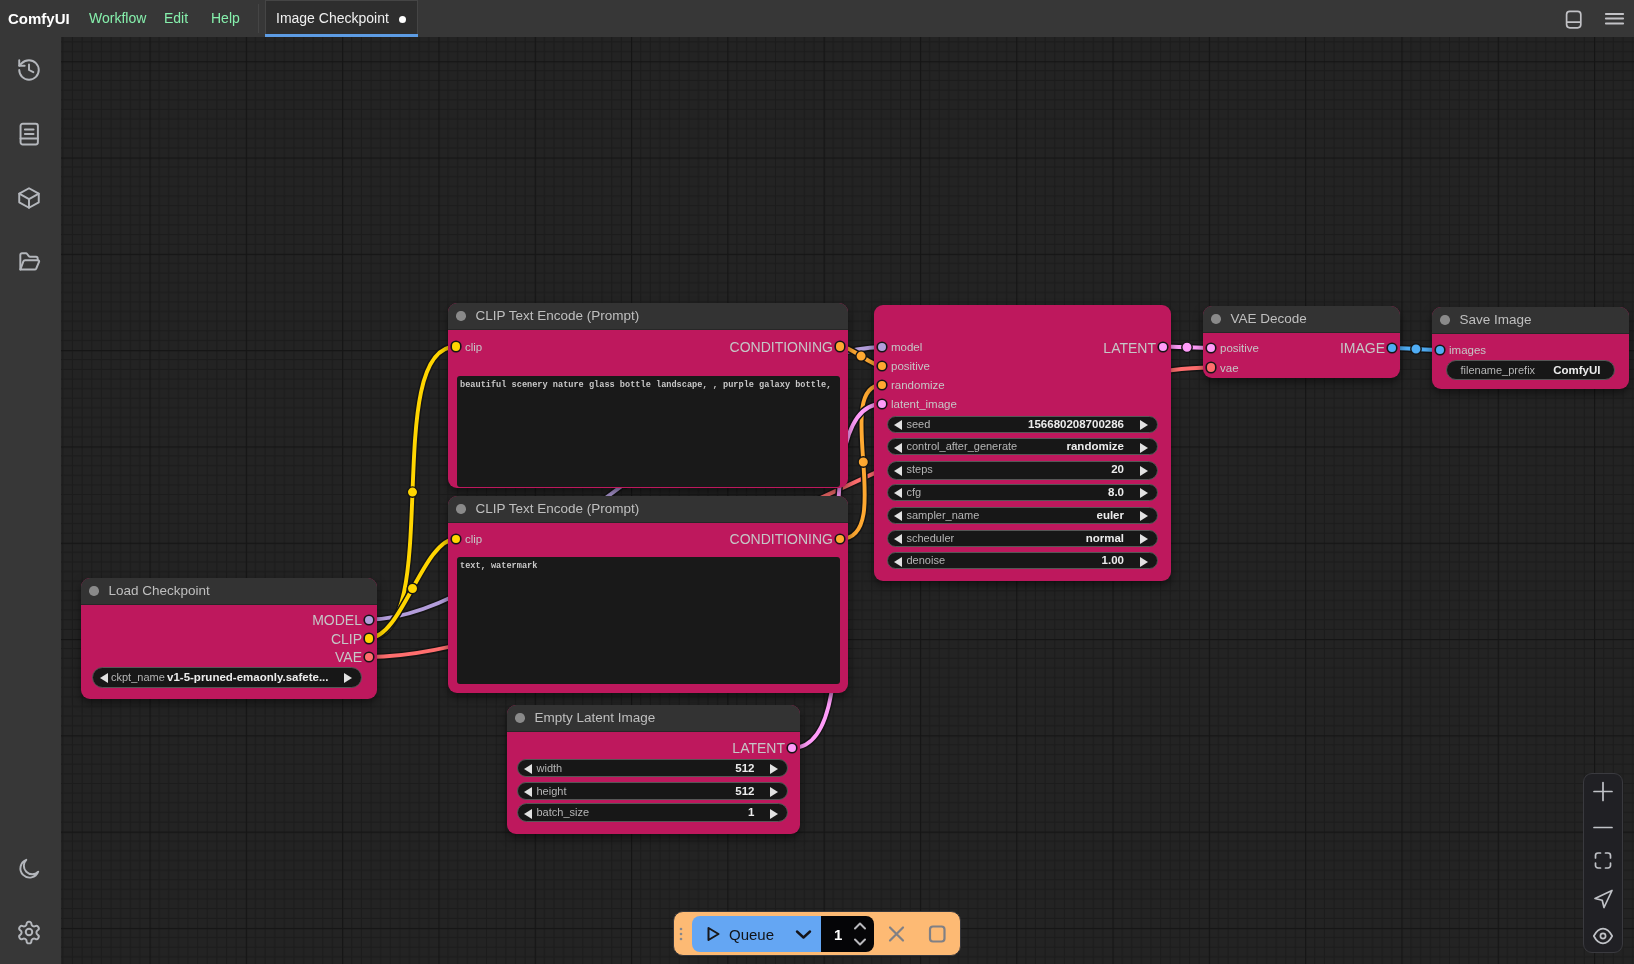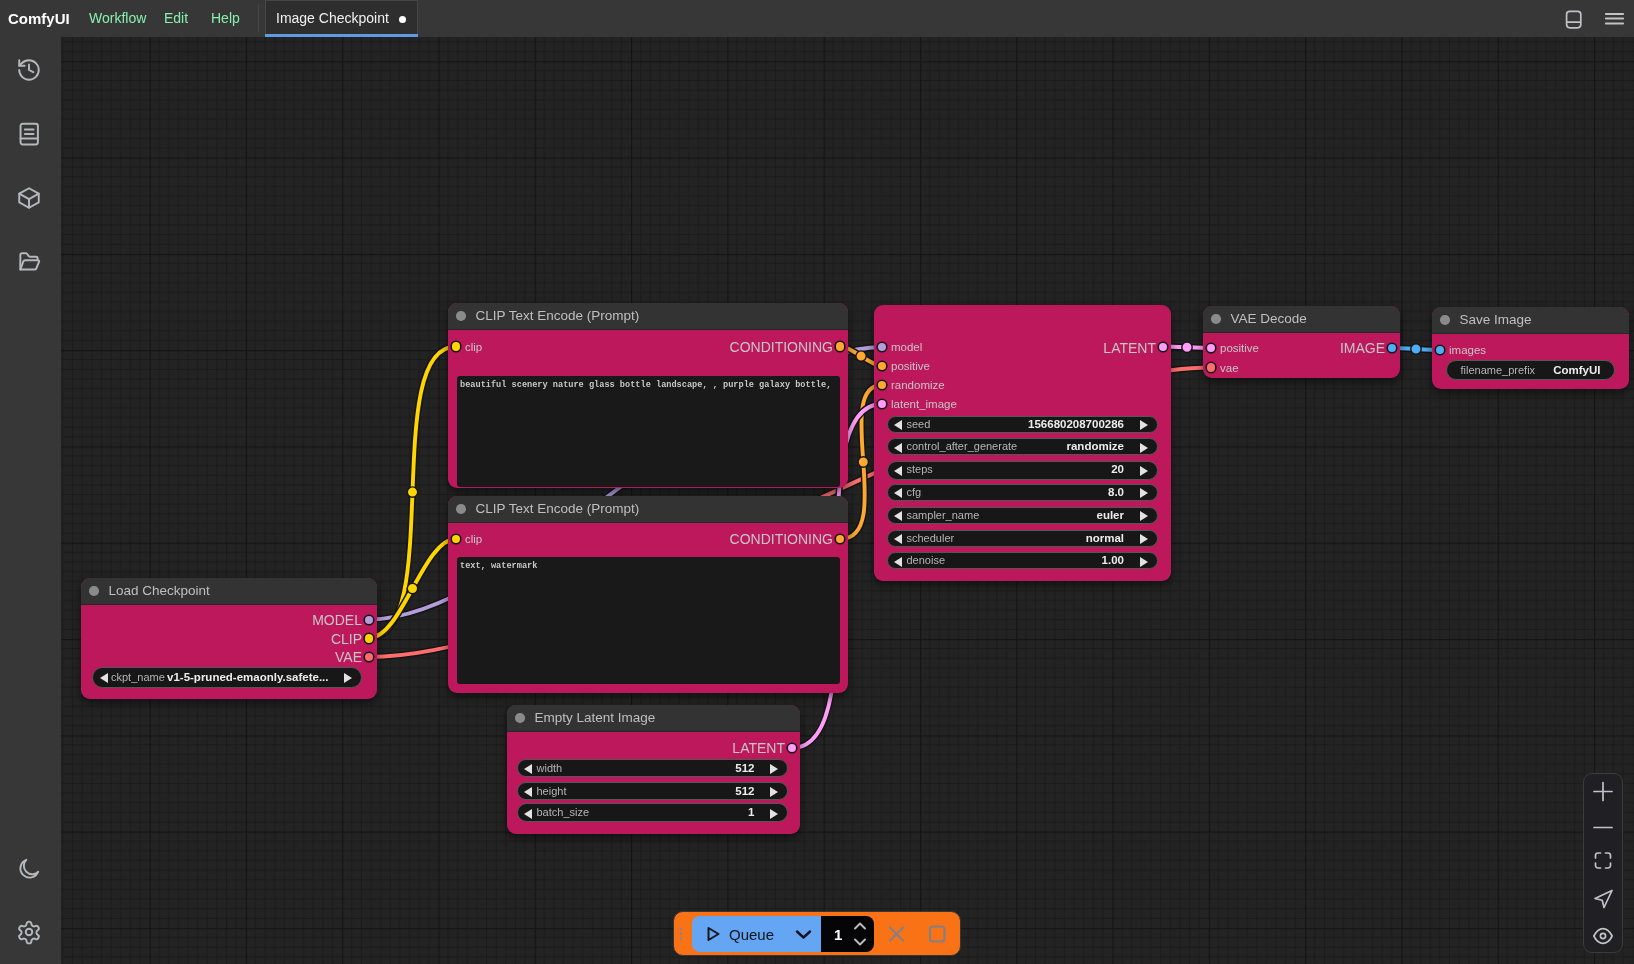--- a/index.html
+++ b/index.html
@@ -26,21 +26,21 @@
 .c-model{background:#B39DDB}.c-clip{background:#FFD500}.c-vae{background:#FF6E6E}.c-cond{background:#FFA931}.c-lat{background:#FF9CF9}.c-img{background:#4FADF5}
 .il{position:absolute;left:17px;font-size:11.5px;color:#c6c6c6;line-height:13px;white-space:nowrap}
 .ol{position:absolute;right:15px;font-size:14px;color:#c6c6c6;line-height:13px;white-space:nowrap}
 .widget{position:absolute;background:#171717;border:1px solid #565656;border-radius:11px;font-size:11.5px;white-space:nowrap}
 .wl{position:absolute;left:19px;color:#b5b5b5;font-size:11px}
 .wv{position:absolute;right:32.5px;color:#ececec;font-weight:bold}
 .al{position:absolute;left:6.5px;width:0;height:0;border-style:solid;border-width:5px 8px 5px 0;border-color:transparent #e2e2e2 transparent transparent}
 .ar{position:absolute;right:9px;width:0;height:0;border-style:solid;border-width:5px 0 5px 8px;border-color:transparent transparent transparent #e2e2e2}
 .ta{position:absolute;background:#191919;border-radius:3px;font-family:"Liberation Mono",monospace;font-size:8.6px;font-weight:bold;color:#c8c8c8;padding:3.5px 3px;line-height:11px;letter-spacing:0}
 
-#qbar{position:absolute;left:673px;top:911px;width:288px;height:45px;background:#f97316;border:1px solid #36363a;border-radius:10px;z-index:60}
+#qbar{position:absolute;left:673px;top:911px;width:288px;height:45px;background:#fdba74;border:1px solid #36363a;border-radius:10px;z-index:60}
 
 #zpanel{position:absolute;left:1583px;top:773px;width:40px;height:180px;background:#202024;border:1px solid #3a3a3f;border-radius:9px;z-index:60}
 </style>
 </head>
 <body>
 <div id="page">
 <svg id="gridsvg" width="1634" height="964">
 <defs>
 <pattern id="grid" width="96.3" height="96.3" patternUnits="userSpaceOnUse" x="53.2" y="61.2">
   <rect width="96.3" height="96.3" fill="#232323"></rect>

